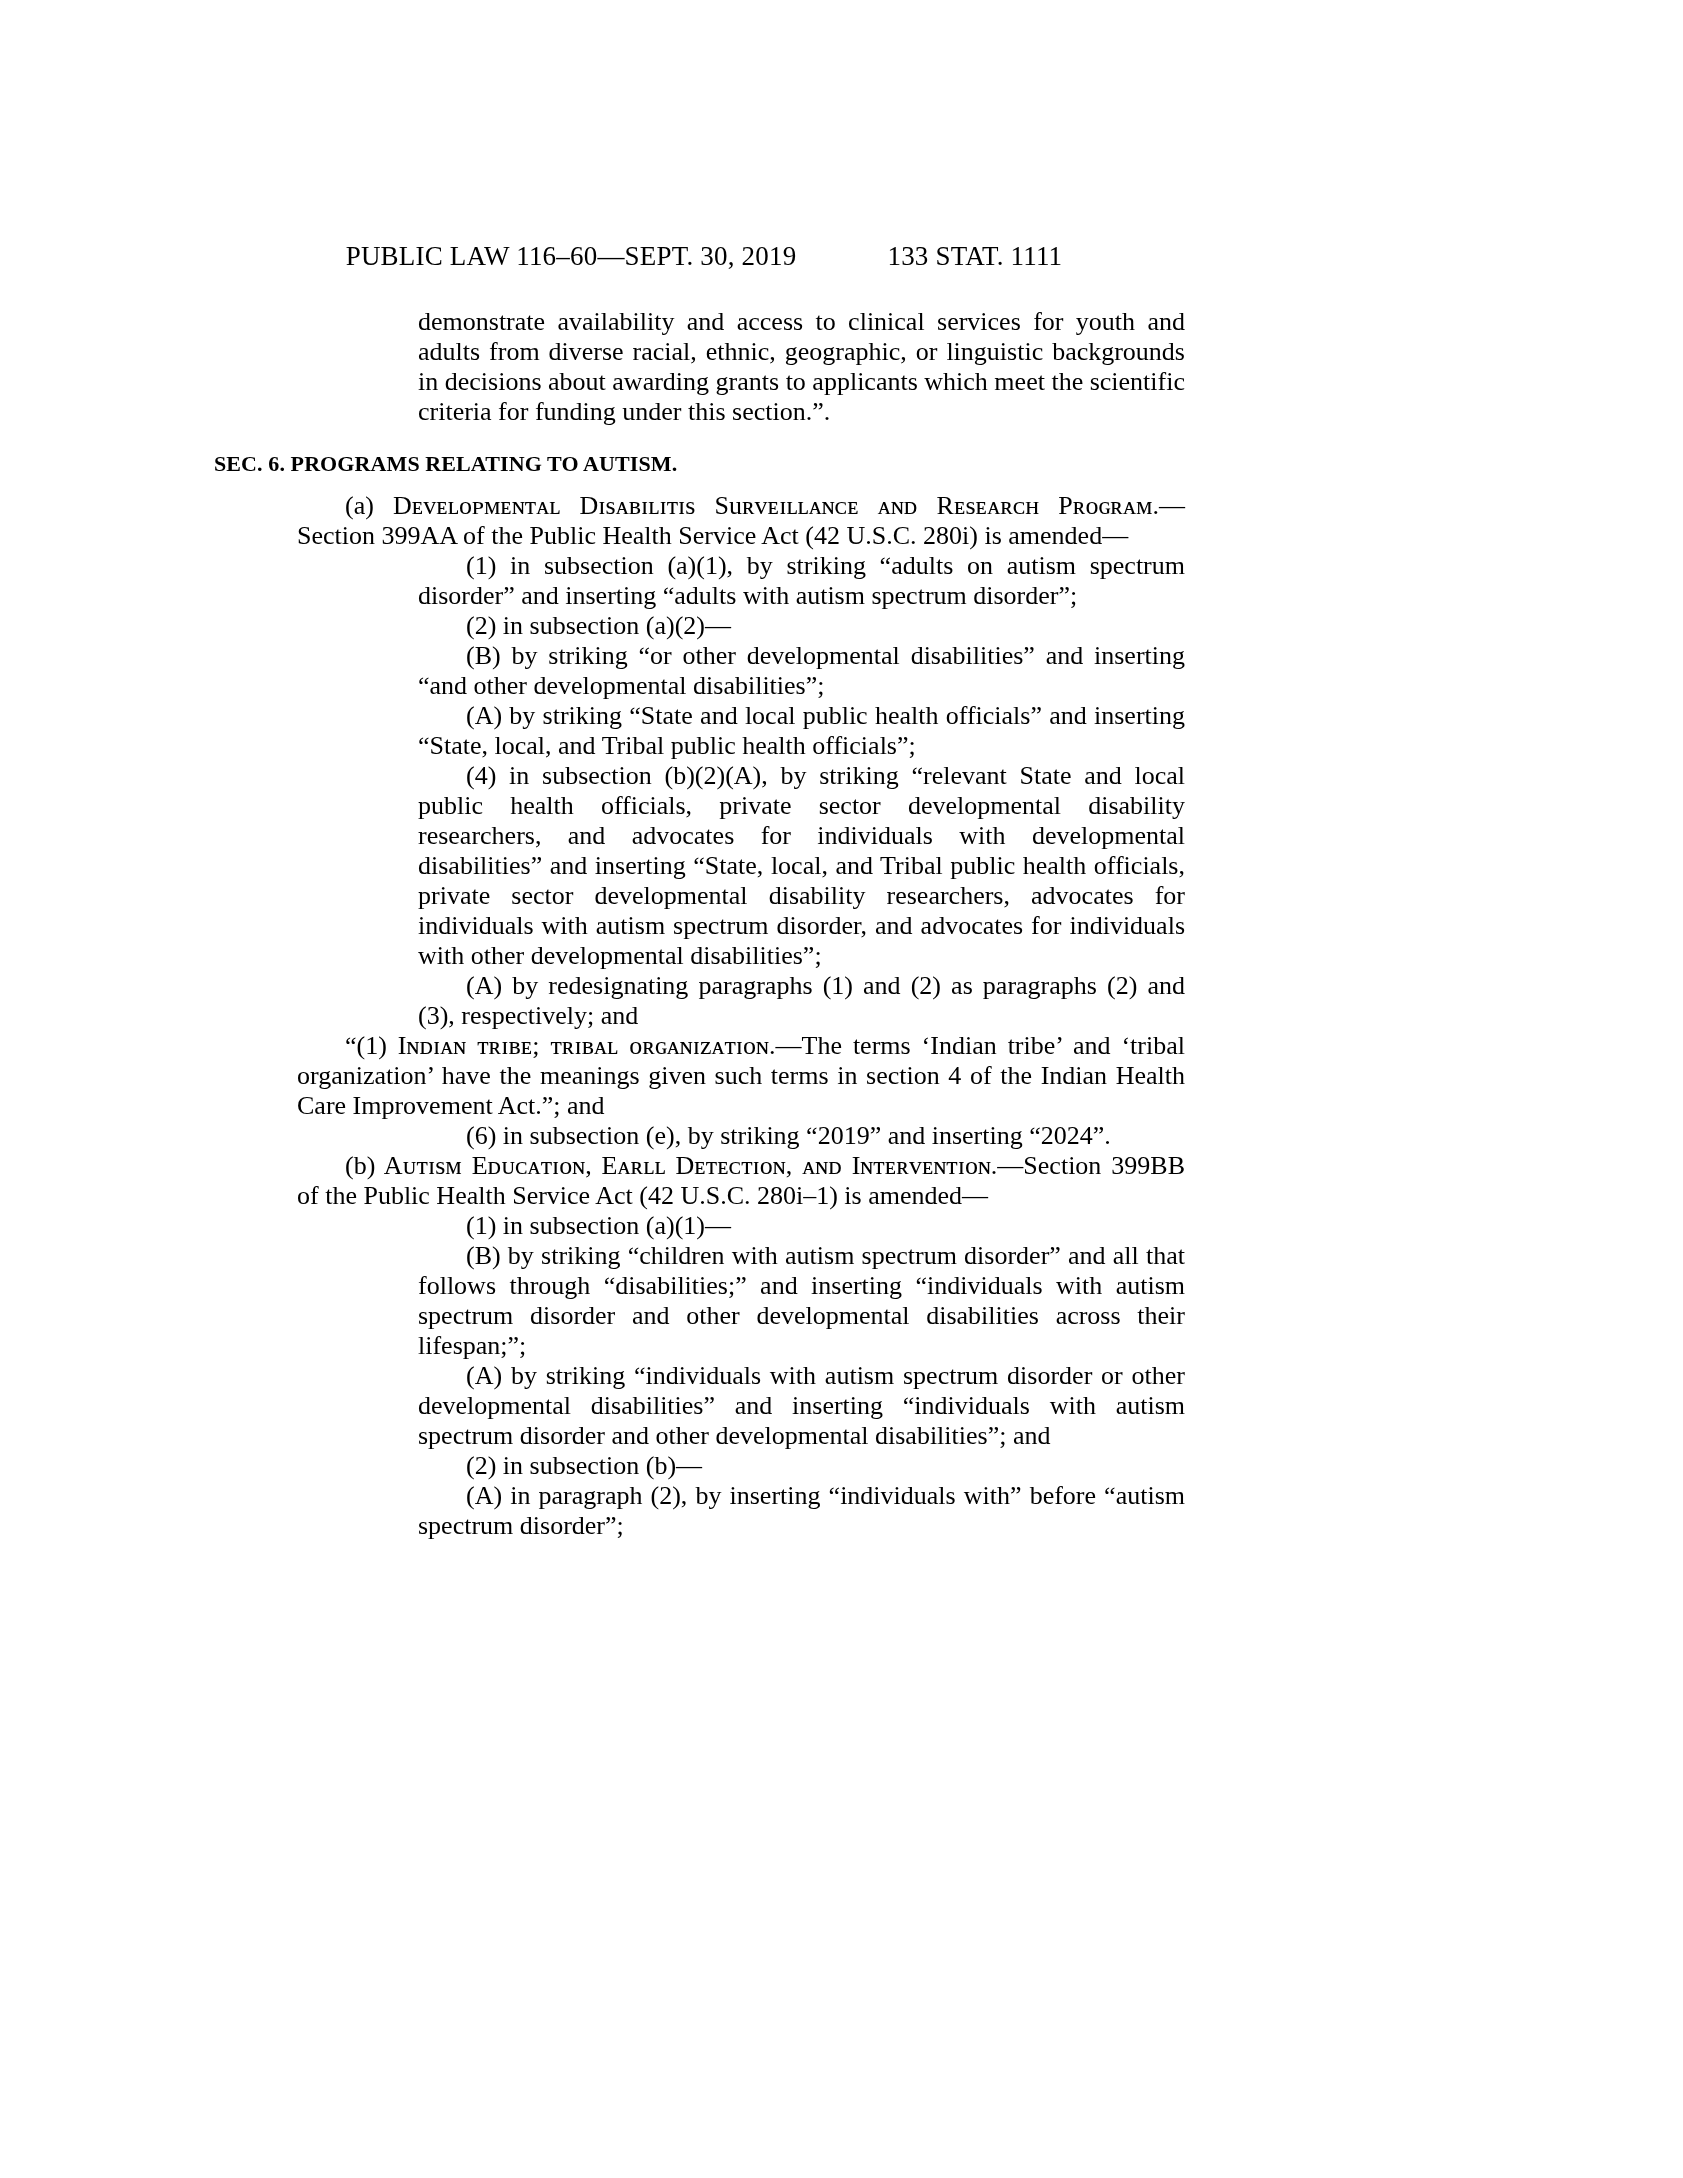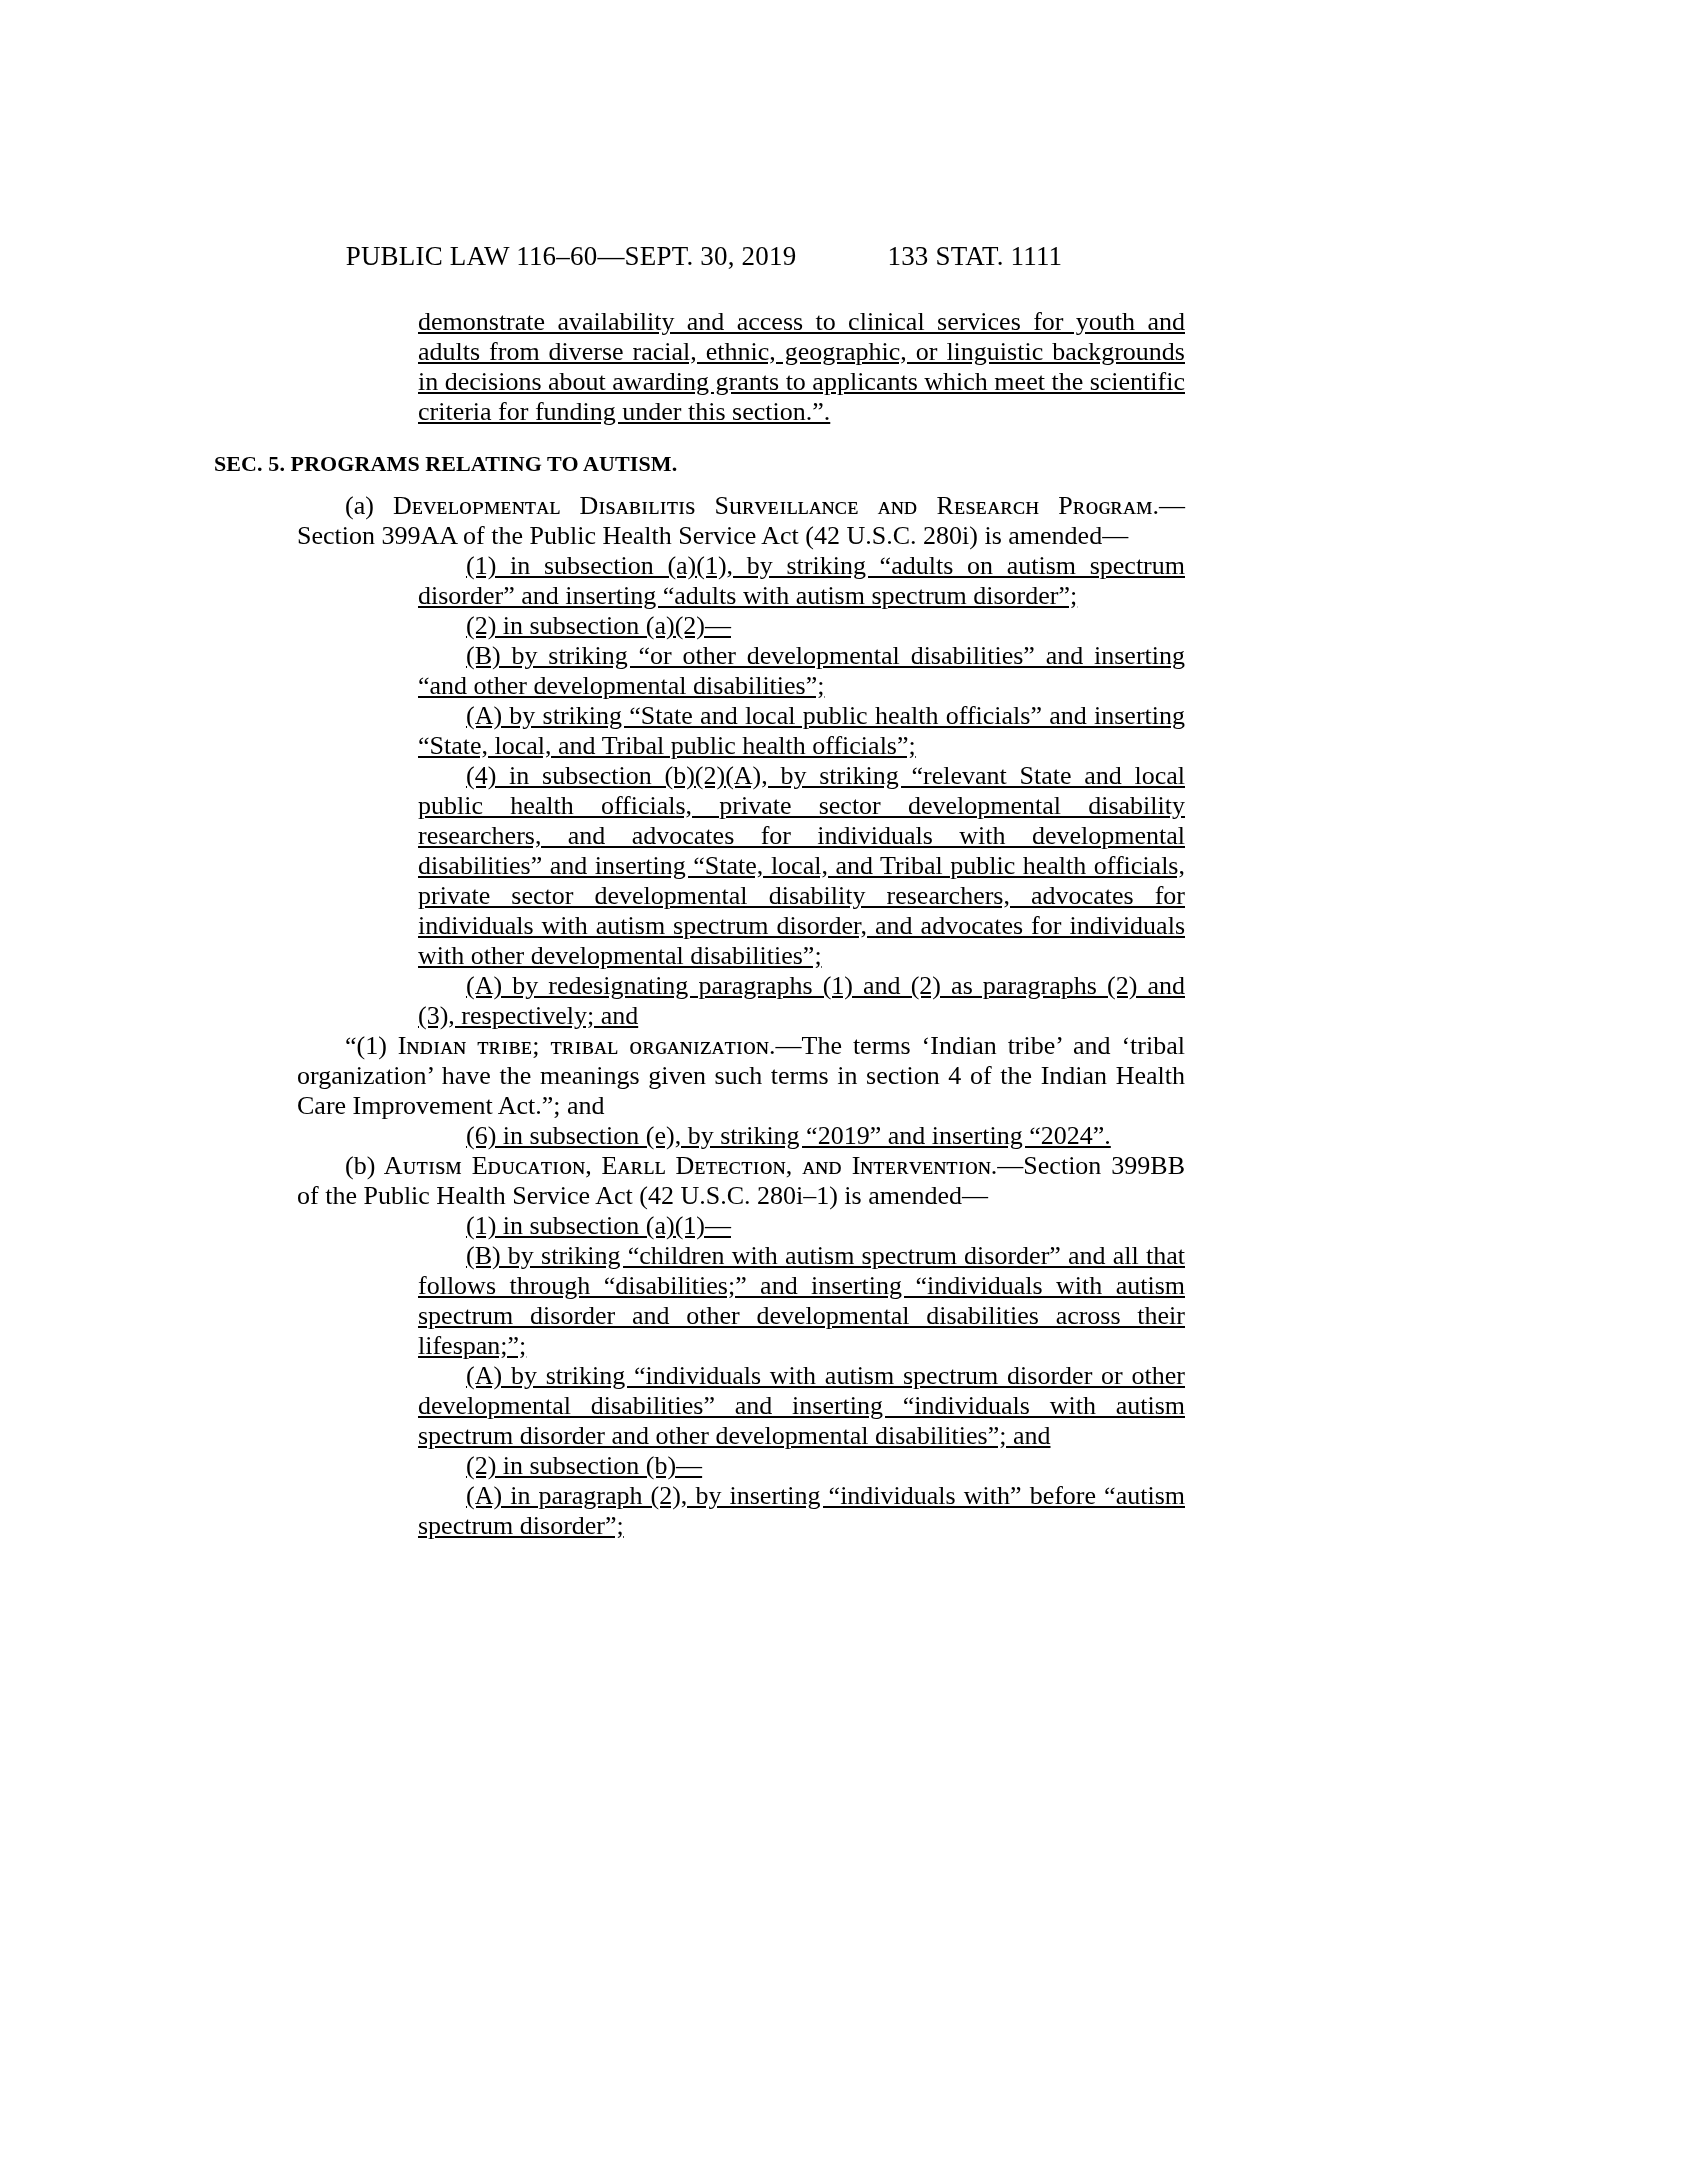--- a/index.html
+++ b/index.html
@@ -48,21 +48,21 @@
     font-size: 26px;
     line-height: 30px;
     text-align: justify;
     text-justify: inter-word;
     hyphens: none;
   }
   .indent-block {
     margin-left: 121px;
     width: 767px;
   }
-  .indent-block p { width: 100%; text-decoration: underline; }
+  .indent-block p { width: 100%; }
   .sec-head {
     font-size: 22px;
     font-weight: bold;
     letter-spacing: 0.1px;
     margin-top: 22px;
     margin-bottom: 12px;
     text-align: left;
     margin-left: -83px;
   }
   .body-para {
@@ -81,21 +81,21 @@
     <span class="law-line">PUBLIC LAW 116–60—SEPT. 30, 2019</span>
     <span class="stat-line">133 STAT. 1111</span>
   </div>
 
   <div class="content">
 
     <div class="indent-block">
       <p class="body-para">demonstrate availability and access to clinical services for youth and adults from diverse racial, ethnic, geographic, or linguistic backgrounds in decisions about awarding grants to applicants which meet the scientific criteria for funding under this section.”.</p>
     </div>
 
-    <p class="sec-head">SEC. 5. PROGRAMS RELATING TO AUTISM.</p>
+    <p class="sec-head">SEC. 6. PROGRAMS RELATING TO AUTISM.</p>
 
     <p class="first-line-indent">(a) Dᴇᴠᴇʟᴏᴘᴍᴇɴᴛᴀʟ Dɪsᴀʙɪʟɪᴛɪs Suʀᴠᴇɪʟʟᴀɴᴄᴇ ᴀɴᴅ Rᴇsᴇᴀʀᴄʜ Pʀᴏɢʀᴀᴍ.—Section 399AA of the Public Health Service Act (42 U.S.C. 280i) is amended—</p>
 
     <div class="indent-block">
       <p class="first-line-indent">(1) in subsection (a)(1), by striking “adults on autism spectrum disorder” and inserting “adults with autism spectrum disorder”;</p>
       <p class="first-line-indent">(2) in subsection (a)(2)—</p>
     </div>
 
     <div class="indent-block">
       <p class="first-line-indent">(B) by striking “or other developmental disabilities” and inserting “and other developmental disabilities”;</p>

